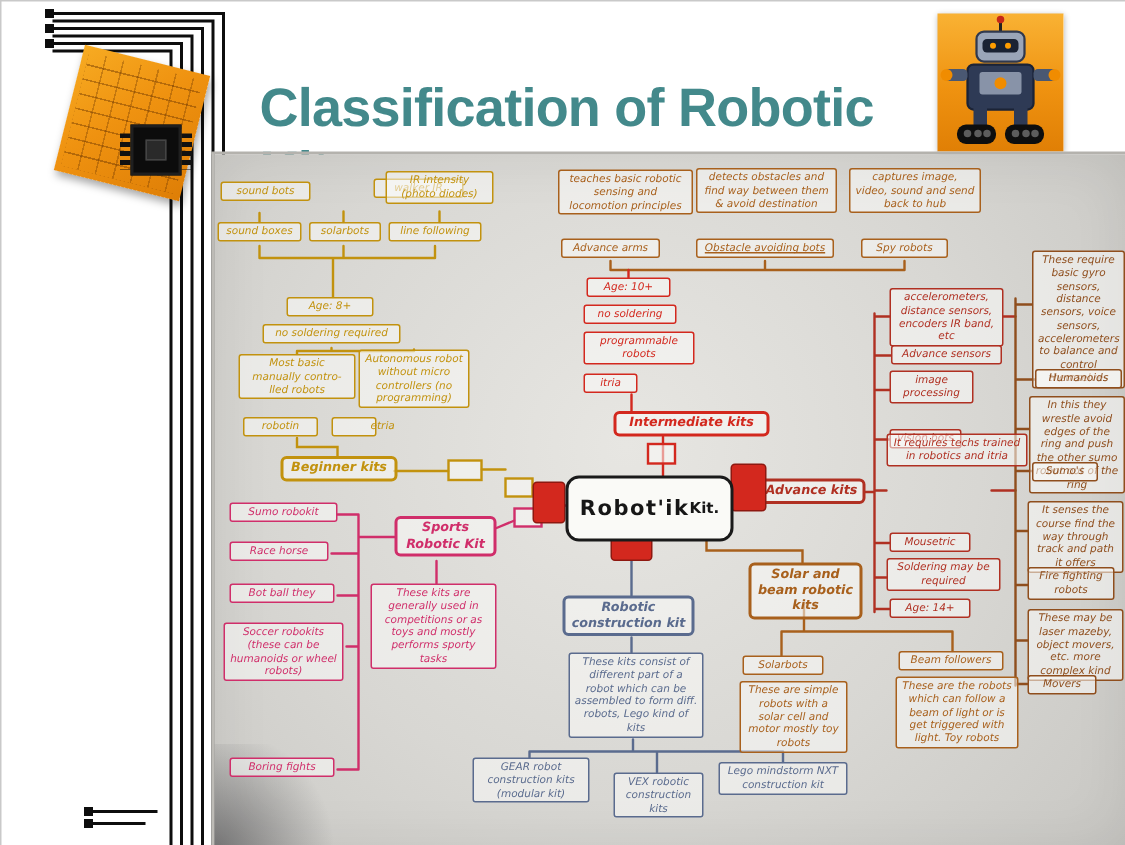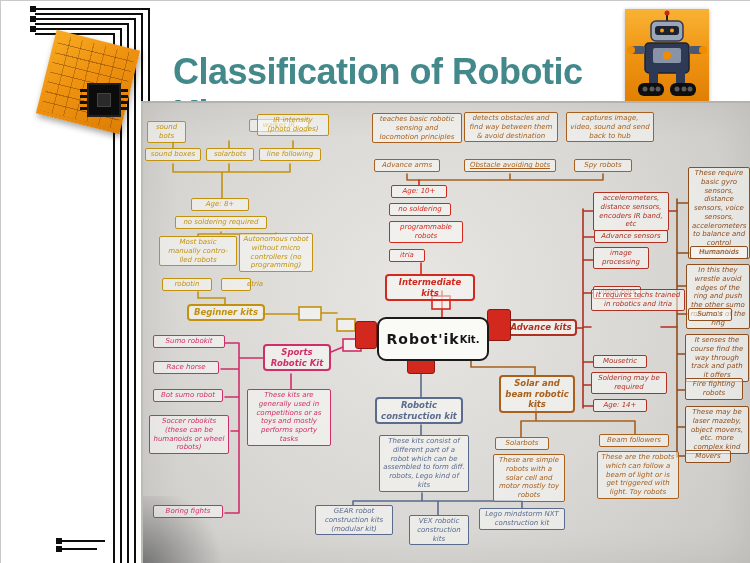--- a/index.html
+++ b/index.html
@@ -180,21 +180,21 @@
         <rect x="342" y="338" width="18" height="12"></rect>
       </g>
       <g data-branch="blue" style="color: rgb(90, 107, 142);">
         <path d="M420 372 V396 M420 424 V434 M421 492 V500 M352 500 H521 M352 500 V504 M437 500 V514 M521 500 V507"></path>
       </g>
       <g data-branch="brown" style="color: rgb(168, 96, 28);">
         <path d="M470 356 V366 H534 V374 M535 402 V420 M520 420 H634 M520 420 V436 M634 420 V433"></path>
       </g>
     </svg>
 
-    <div class="node" data-branch="yellow" style="left: 146px; top: 120px; width: 39px; color: rgb(194, 146, 14);">sound bots</div>
+    <div class="node" data-branch="yellow" style="left: 146px; top: 120px; width: 60px; color: rgb(194, 146, 14);">sound bots</div>
     <div class="node" data-branch="yellow" style="left: 204px; top: 118px; width: 60px; color: rgb(194, 146, 14); margin-left: 44px;">walker IR</div>
     <div class="node" data-branch="yellow" style="left: 256px; top: 113px; width: 72px; color: rgb(194, 146, 14);">IR intensity (photo diodes)</div>
     <div class="node" data-branch="yellow" style="left: 144px; top: 147px; width: 56px; color: rgb(194, 146, 14);">sound boxes</div>
     <div class="node" data-branch="yellow" style="left: 205px; top: 147px; width: 48px; color: rgb(194, 146, 14);">solarbots</div>
     <div class="node" data-branch="yellow" style="left: 258px; top: 147px; width: 62px; color: rgb(194, 146, 14);">line following</div>
     <div class="node" data-branch="yellow" style="left: 190px; top: 197px; width: 58px; color: rgb(194, 146, 14);">Age: 8+</div>
     <div class="node" data-branch="yellow" style="left: 174px; top: 215px; width: 92px; color: rgb(194, 146, 14);">no soldering required</div>
     <div class="node" data-branch="yellow" style="left: 158px; top: 235px; width: 78px; color: rgb(194, 146, 14);">Most basic manually contro-lled robots</div>
     <div class="node" data-branch="yellow" style="left: 238px; top: 232px; width: 74px; color: rgb(194, 146, 14);">Autonomous robot without micro controllers (no programming)</div>
     <div class="node" data-branch="yellow" style="left: 161px; top: 277px; width: 50px; color: rgb(194, 146, 14);">robotin</div>
@@ -205,21 +205,21 @@
     <div class="node" data-branch="brown" style="left: 373px; top: 158px; width: 66px; color: rgb(168, 96, 28);">Advance arms</div>
     <div class="node" data-branch="brown" style="left: 463px; top: 111px; width: 94px; color: rgb(168, 96, 28);">detects obstacles and find way between them &amp; avoid destination</div>
     <div class="node" data-branch="brown" style="left: 463px; top: 158px; width: 92px; color: rgb(168, 96, 28); text-decoration: underline;">Obstacle avoiding bots</div>
     <div class="node" data-branch="brown" style="left: 565px; top: 111px; width: 88px; color: rgb(168, 96, 28);">captures image, video, sound and send back to hub</div>
     <div class="node" data-branch="brown" style="left: 573px; top: 158px; width: 58px; color: rgb(168, 96, 28);">Spy robots</div>
 
     <div class="node" data-branch="red" style="left: 390px; top: 184px; width: 56px; color: rgb(211, 40, 30);">Age: 10+</div>
     <div class="node" data-branch="red" style="left: 388px; top: 202px; width: 62px; color: rgb(211, 40, 30);">no soldering</div>
     <div class="node" data-branch="red" style="left: 388px; top: 220px; width: 74px; color: rgb(211, 40, 30);">programmable robots</div>
     <div class="node" data-branch="red" style="left: 388px; top: 248px; width: 36px; color: rgb(211, 40, 30);">itria</div>
-    <div class="node label" data-branch="red" style="left: 384px; top: 273px; width: 90px; color: rgb(211, 40, 30);">Intermediate kits</div>
+    <div class="node label" data-branch="red" style="left: 408px; top: 273px; width: 104px; color: rgb(211, 40, 30);">Intermediate kits</div>
 
     <div class="node label" data-branch="darkred" style="left: 504px; top: 318px; width: 72px; color: rgb(176, 48, 34);">Advance kits</div>
     <div class="node" data-branch="darkred" style="left: 592px; top: 191px; width: 76px; color: rgb(176, 48, 34);">accelerometers, distance sensors, encoders IR band, etc</div>
     <div class="node" data-branch="darkred" style="left: 593px; top: 229px; width: 74px; color: rgb(176, 48, 34);">Advance sensors</div>
     <div class="node" data-branch="darkred" style="left: 592px; top: 246px; width: 56px; color: rgb(176, 48, 34);">image processing</div>
     <div class="node" data-branch="darkred" style="left: 592px; top: 285px; width: 48px; color: rgb(176, 48, 34);">vision bots</div>
     <div class="node" data-branch="darkred" style="left: 590px; top: 288px; width: 94px; color: rgb(176, 48, 34);">It requires techs trained in robotics and itria</div>
     <div class="node" data-branch="darkred" style="left: 592px; top: 354px; width: 54px; color: rgb(176, 48, 34);">Mousetric</div>
     <div class="node" data-branch="darkred" style="left: 590px; top: 371px; width: 76px; color: rgb(176, 48, 34);">Soldering may be required</div>
     <div class="node" data-branch="darkred" style="left: 592px; top: 398px; width: 54px; color: rgb(176, 48, 34);">Age: 14+</div>
@@ -229,21 +229,21 @@
     <div class="node" data-branch="farbrown" style="left: 685px; top: 263px; width: 64px; color: rgb(143, 78, 29);">In this they wrestle avoid edges of the ring and push the other sumo robot out of the ring</div>
     <div class="node" data-branch="farbrown" style="left: 687px; top: 307px; width: 44px; color: rgb(143, 78, 29);">Sumo's</div>
     <div class="node" data-branch="farbrown" style="left: 684px; top: 333px; width: 64px; color: rgb(143, 78, 29);">It senses the course find the way through track and path it offers</div>
     <div class="node" data-branch="farbrown" style="left: 684px; top: 377px; width: 58px; color: rgb(143, 78, 29);">Fire fighting robots</div>
     <div class="node" data-branch="farbrown" style="left: 684px; top: 405px; width: 64px; color: rgb(143, 78, 29);">These may be laser mazeby, object movers, etc. more complex kind</div>
     <div class="node" data-branch="farbrown" style="left: 684px; top: 449px; width: 46px; color: rgb(143, 78, 29);">Movers</div>
 
     <div class="node label" data-branch="pink" style="left: 262px; top: 343px; width: 68px; color: rgb(208, 46, 106);">Sports Robotic Kit</div>
     <div class="node" data-branch="pink" style="left: 152px; top: 334px; width: 72px; color: rgb(208, 46, 106);">Sumo robokit</div>
     <div class="node" data-branch="pink" style="left: 152px; top: 360px; width: 66px; color: rgb(208, 46, 106);">Race horse</div>
-    <div class="node" data-branch="pink" style="left: 152px; top: 388px; width: 70px; color: rgb(208, 46, 106);">Bot sumo robot</div>
+    <div class="node" data-branch="pink" style="left: 152px; top: 388px; width: 70px; color: rgb(208, 46, 106);">Bot ball they</div>
     <div class="node" data-branch="pink" style="left: 148px; top: 414px; width: 80px; color: rgb(208, 46, 106);">Soccer robokits (these can be humanoids or wheel robots)</div>
     <div class="node" data-branch="pink" style="left: 152px; top: 504px; width: 70px; color: rgb(208, 46, 106);">Boring fights</div>
     <div class="node" data-branch="pink" style="left: 246px; top: 388px; width: 84px; color: rgb(208, 46, 106);">These kits are generally used in competitions or as toys and mostly performs sporty tasks</div>
 
     <div class="node label" data-branch="blue" style="left: 374px; top: 396px; width: 88px; color: rgb(90, 107, 142);">Robotic construction kit</div>
     <div class="node" data-branch="blue" style="left: 378px; top: 434px; width: 90px; color: rgb(90, 107, 142);">These kits consist of different part of a robot which can be assembled to form diff. robots, Lego kind of kits</div>
     <div class="node" data-branch="blue" style="left: 314px; top: 504px; width: 78px; color: rgb(90, 107, 142);">GEAR robot construction kits (modular kit)</div>
     <div class="node" data-branch="blue" style="left: 408px; top: 514px; width: 60px; color: rgb(90, 107, 142);">VEX robotic construction kits</div>
     <div class="node" data-branch="blue" style="left: 478px; top: 507px; width: 86px; color: rgb(90, 107, 142);">Lego mindstorm NXT construction kit</div>
 

